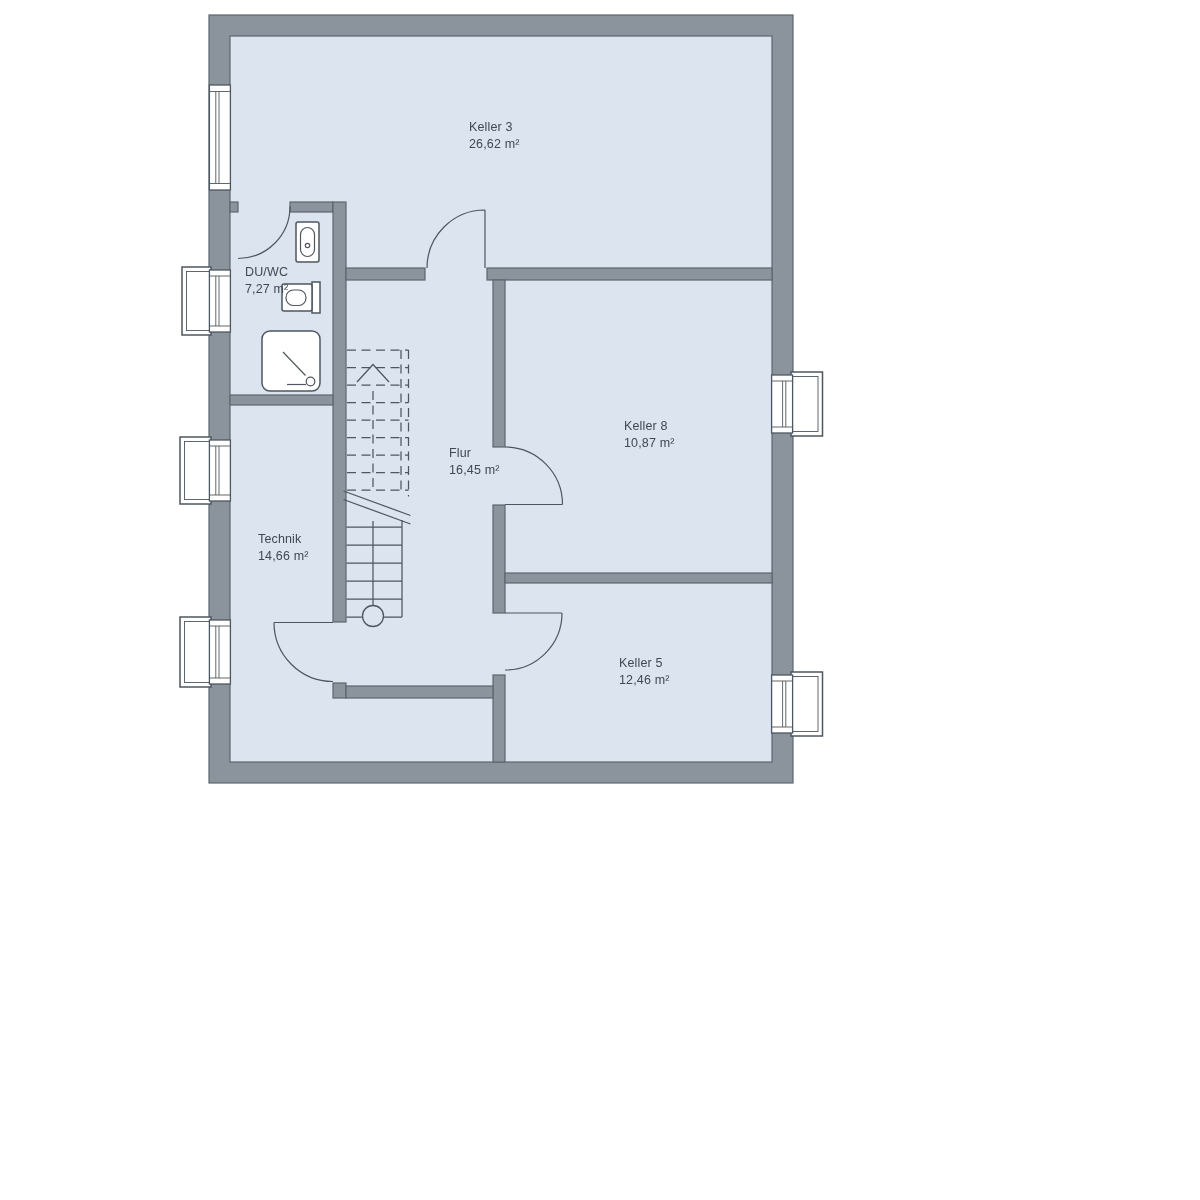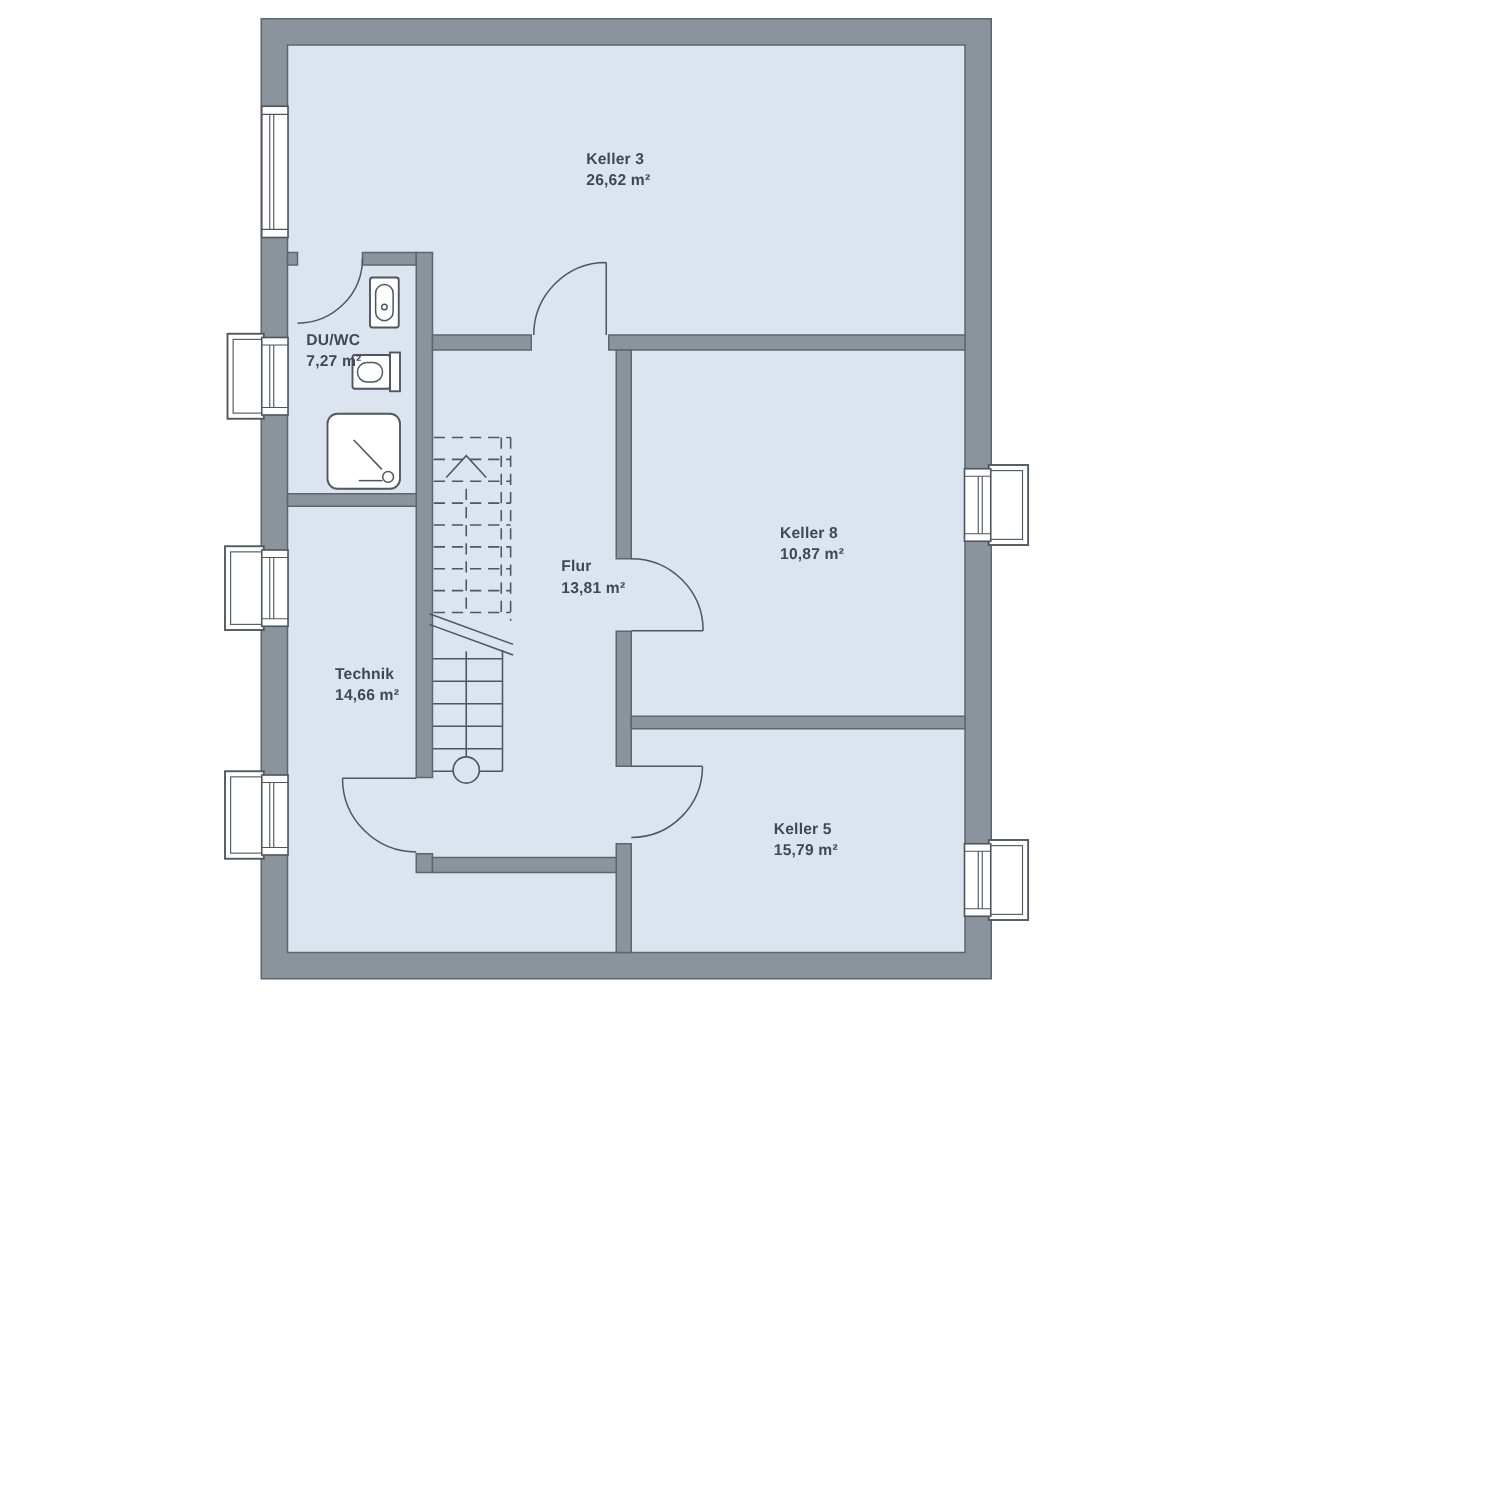--- a/index.html
+++ b/index.html
@@ -9,21 +9,20 @@
     --line:#4E575F;
     --text:#3F4953;
   }
   html,body{margin:0;padding:0;background:#ffffff;}
   .stage{
     position:relative;
     width:1164px;height:1200px;
     background:#ffffff;
     font-family:"Liberation Sans",sans-serif;
     overflow:hidden;
-    font-weight:bold;
   }
   .plan-svg{position:absolute;left:0;top:0;}
   
   .w{fill:var(--wall);stroke:var(--wallEdge);stroke-width:1.2;}
   .floor{fill:var(--floor);stroke:var(--wallEdge);stroke-width:1.2;}
   
   .ln{stroke:var(--line);stroke-width:1.25;fill:none;stroke-linecap:butt;}
   .lnd{stroke:var(--line);stroke-width:1.25;fill:none;stroke-dasharray:9 5.5;}
   
   .wh{fill:#ffffff;stroke:var(--line);stroke-width:1.3;}
@@ -193,27 +192,27 @@
   <div class="room-label" style="left:469px;top:119px">
     <span>Keller 3</span>
     <span>26,62 m²</span>
   </div>
   <div class="room-label" style="left:624px;top:418px">
     <span>Keller 8</span>
     <span>10,87 m²</span>
   </div>
   <div class="room-label" style="left:619px;top:655px">
     <span>Keller 5</span>
-    <span>15,79 m²</span>
+    <span>12,46 m²</span>
   </div>
   <div class="room-label" style="left:449px;top:445px">
     <span>Flur</span>
-    <span>13,81 m²</span>
-  </div>
-  <div class="room-label" style="left:268px;top:531px">
+    <span>16,45 m²</span>
+  </div>
+  <div class="room-label" style="left:258px;top:531px">
     <span>Technik</span>
     <span>14,66 m²</span>
   </div>
   <div class="room-label" style="left:245px;top:264px">
     <span>DU/WC</span>
     <span>7,27 m²</span>
   </div>
 
 </div>
 

